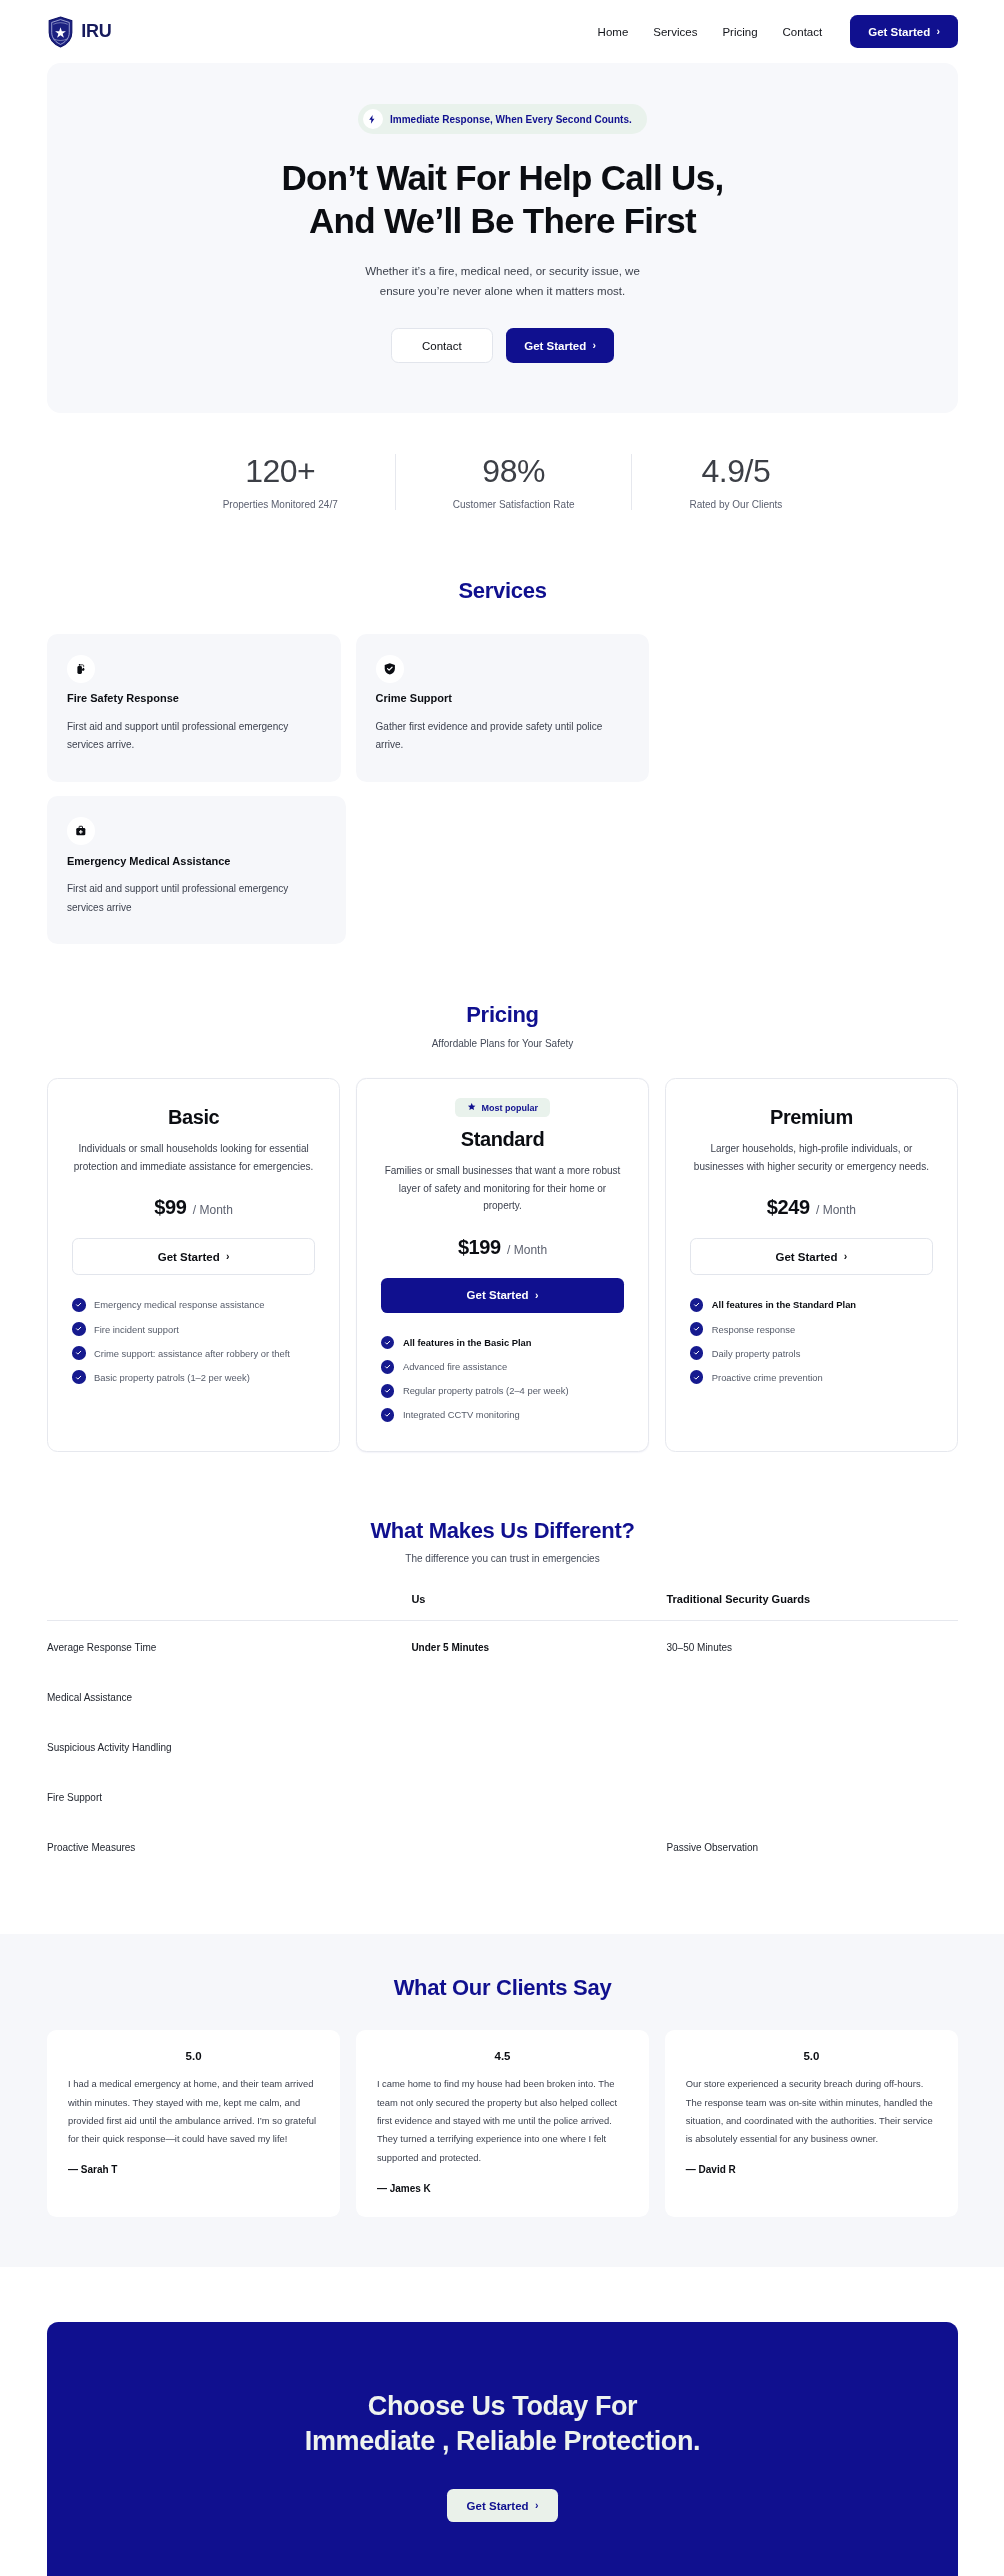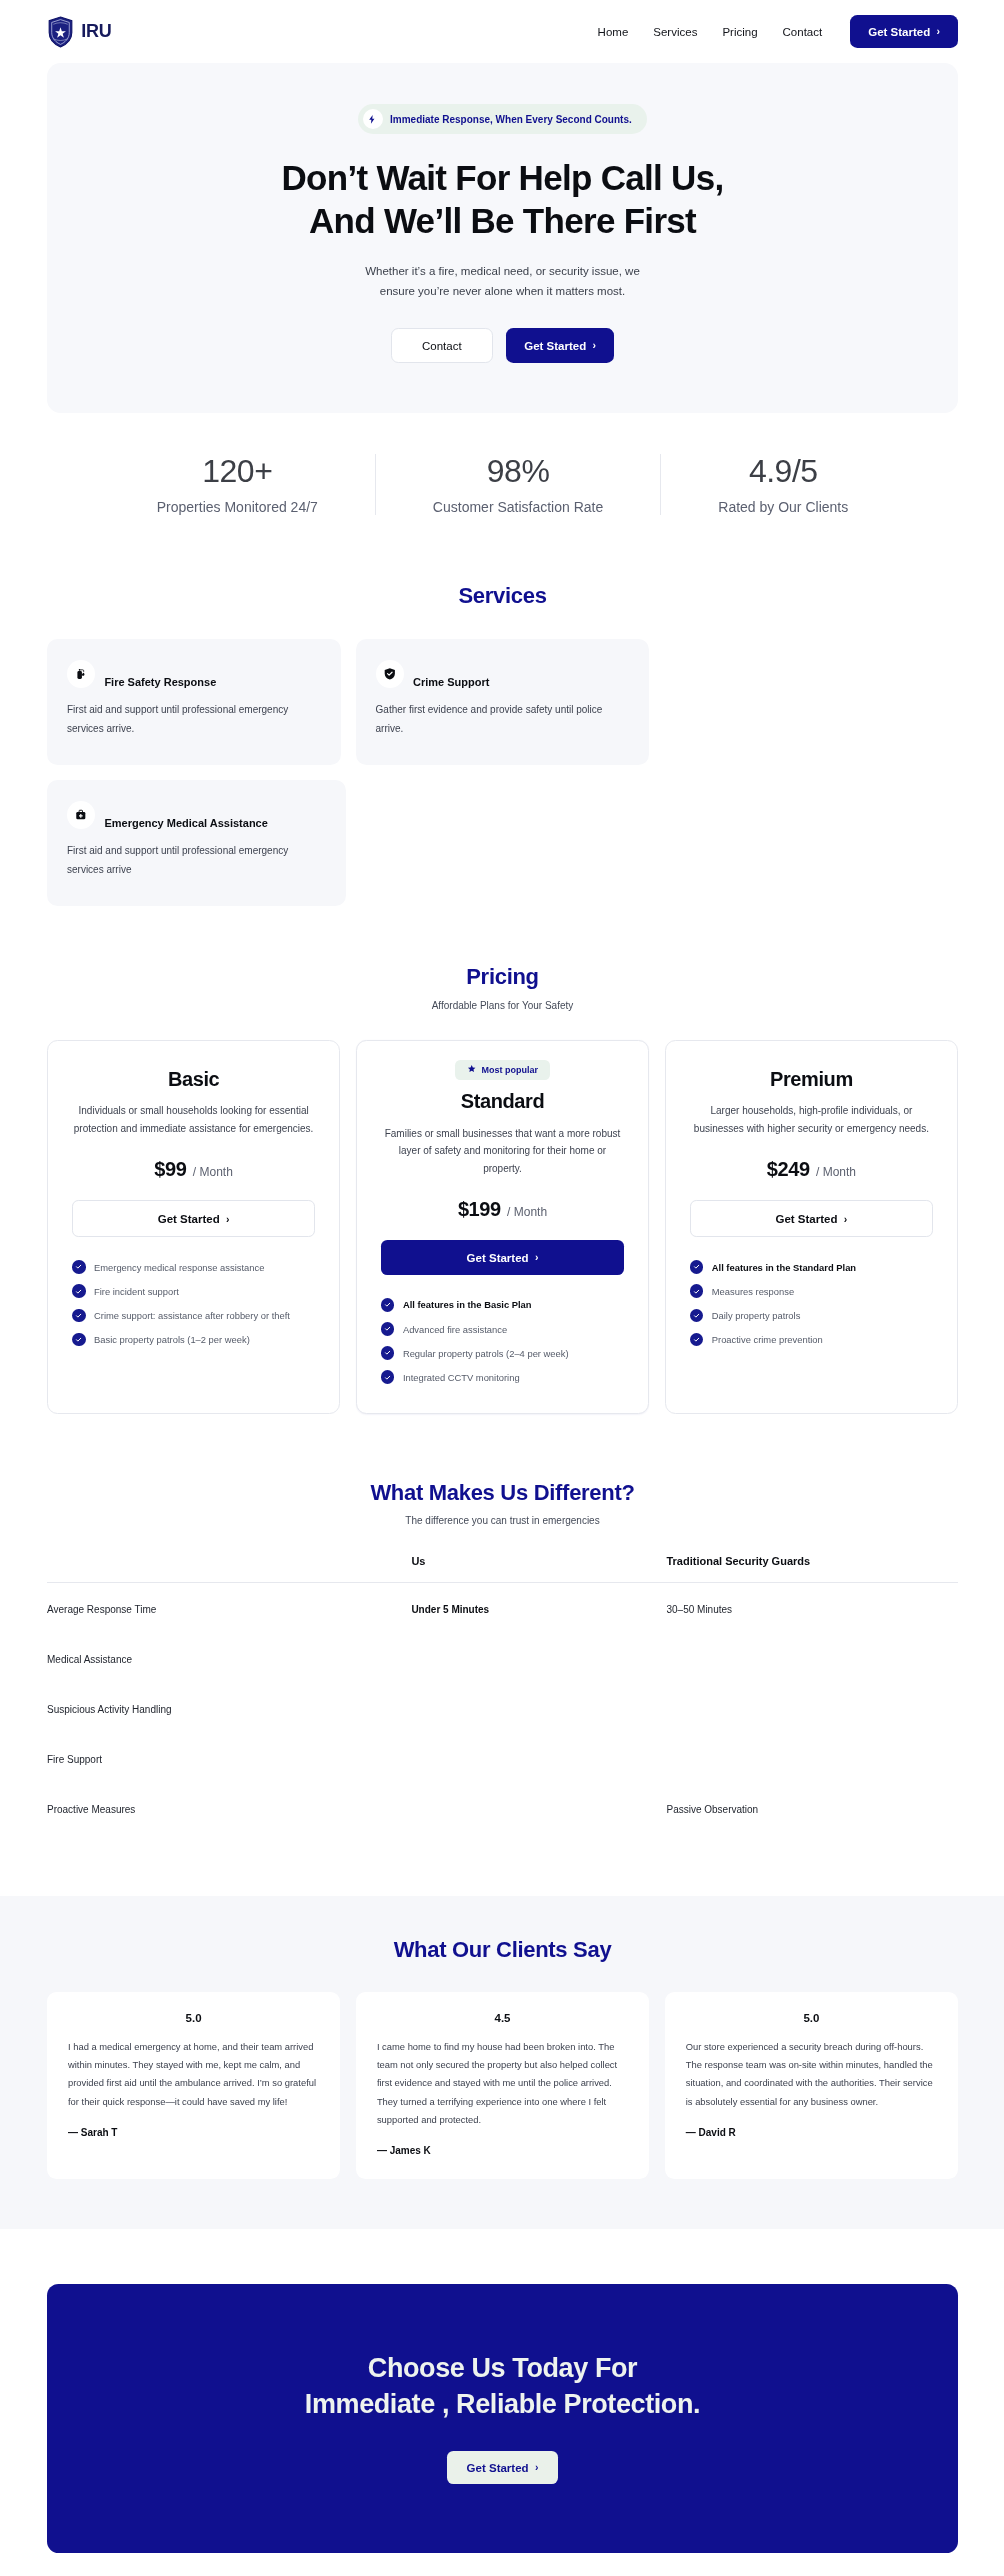--- a/index.html
+++ b/index.html
@@ -74,21 +74,21 @@
   .stats {
     display:flex; justify-content:center; align-items:stretch;
     padding:41px 0 44px;
   }
   .stat { padding:0 57px; text-align:center; position:relative; }
   .stat + .stat { border-left:0.5px solid #e6e8ee; }
   .stat-value {
     font-size:32px; font-weight:300; color:#3c3f46; letter-spacing:-0.5px;
     line-height:1.1;
   }
-  .stat-label { margin-top:9.4px; font-size:14px; color:#5b6070; }
+  .stat-label { margin-top:9.4px; font-size:10px; color:#5b6070; }
 
   
   .sec-title {
     text-align:center; font-size:22px; font-weight:700; color:#10108f;
     letter-spacing:-0.3px;
   }
   .sec-sub { text-align:center; margin-top:9.4px; font-size:10px; color:#444a58; }
 
   
   .services { padding:24px 47px 0; }
@@ -96,21 +96,21 @@
     display:grid; grid-template-columns:repeat(3, 1fr); gap:14.7px; margin-top:30px;
   }
   .svc-grid-2 {
     display:grid; grid-template-columns:repeat(2, 1fr); gap:14.7px; margin-top:14.7px;
     width:calc(66.666% + 4.7px);
   }
   .svc-card {
     background:#f6f7fa; border-radius:10.5px; padding:21px 20px 27px; min-height:99px;
   }
   .svc-card.alt { background:#eceef5; }
-  .svc-head { display:flex; align-items:flex-end; gap:9.4px; }
+  .svc-head { display:flex; align-items:flex-start; gap:9.4px;flex-direction:column; }
   .svc-ico {
     width:28px; height:28px; border-radius:50%; background:#ffffff;
     display:flex; align-items:center; justify-content:center; flex:0 0 auto;
   }
   .svc-ico svg { width:13.6px; height:13.6px; }
   .svc-title { font-size:11px; font-weight:600; color:#0b0d12; }
   .svc-desc { margin-top:13.6px; font-size:10px; line-height:1.85; color:#3d424f; }
 
   
   .pricing { padding:58px 47px 0; }
@@ -450,21 +450,21 @@
                 </svg>
               </span>
             <span class="feat-text">All features in the Standard Plan</span>
           </div>
           <div class="feat">
             <span class="tick">
                 <svg viewBox="0 0 24 24" xmlns="http://www.w3.org/2000/svg">
                   <path d="M5 12.4 l4.4 4.4 L19 7.4" fill="none" stroke="#fff" stroke-width="3.2" stroke-linecap="round" stroke-linejoin="round"></path>
                 </svg>
               </span>
-            <span class="feat-text">Measures response</span>
+            <span class="feat-text">Response response</span>
           </div>
           <div class="feat">
             <span class="tick">
                 <svg viewBox="0 0 24 24" xmlns="http://www.w3.org/2000/svg">
                   <path d="M5 12.4 l4.4 4.4 L19 7.4" fill="none" stroke="#fff" stroke-width="3.2" stroke-linecap="round" stroke-linejoin="round"></path>
                 </svg>
               </span>
             <span class="feat-text">Daily property patrols</span>
           </div>
           <div class="feat">

